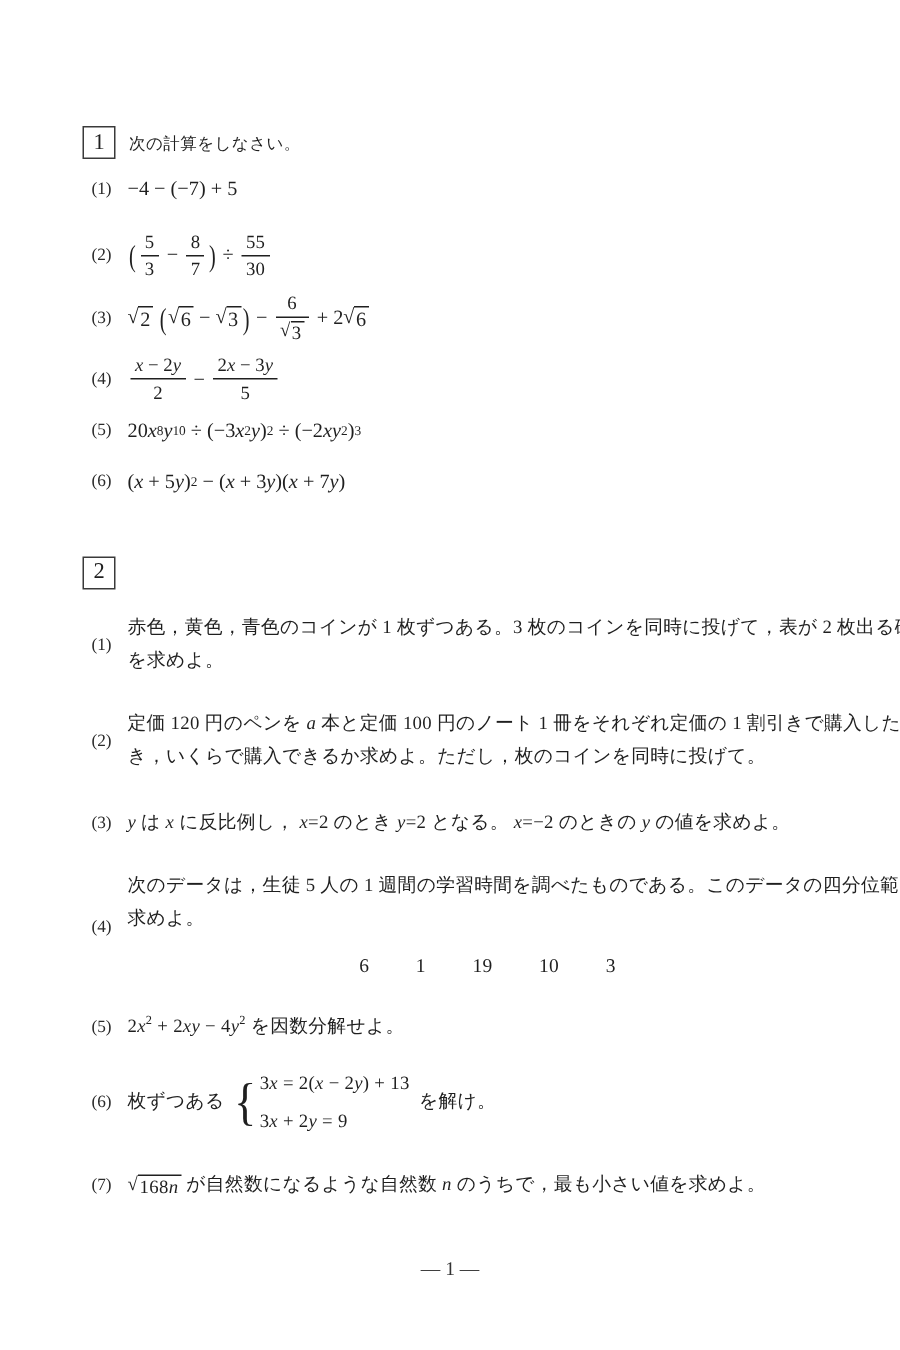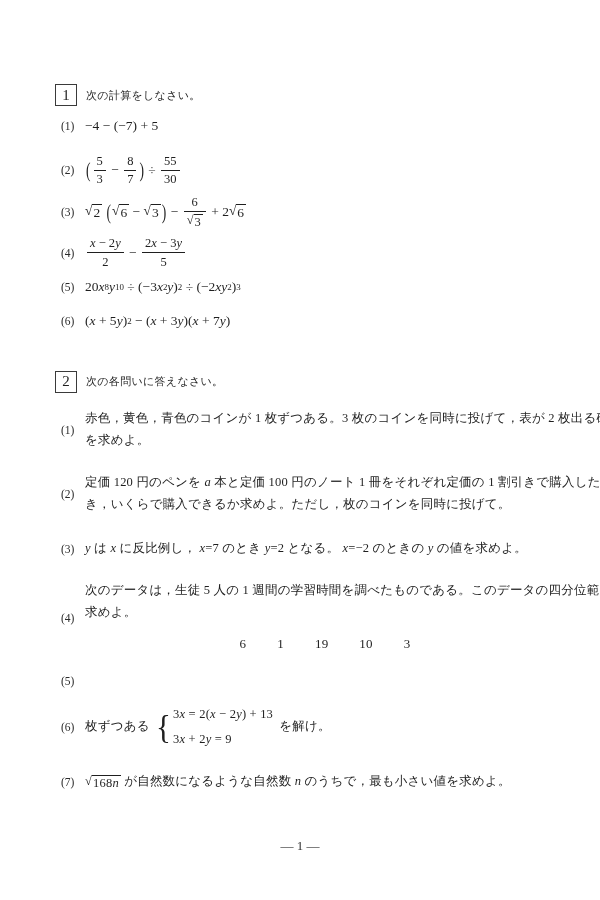--- a/index.html
+++ b/index.html
@@ -201,21 +201,20 @@
             <span class="mt"> + 7</span>
             <span class="mi">y</span>
             <span class="mt">)</span>
           </span>
       </div>
     </section>
 
     <section class="sec2">
       <div class="q-header mb14">
         <span class="q-box">2</span>
-        <span class="q-title">次の各問いに答えなさい。</span>
       </div>
 
       <div class="prob2 mb20">
         <span class="plabel">(1)</span>
         <div class="ptext">
           <span class="tline"><span class="mt">赤色，黄色，青色のコインが 1 枚ずつある。3 枚のコインを同時に投げて，表が 2 枚出る確率</span></span>
           <span class="tline"><span class="mt">を求めよ。</span></span>
         </div>
       </div>
 
@@ -223,41 +222,44 @@
         <span class="plabel">(2)</span>
         <div class="ptext">
           <span class="tline"><span class="mt">定価 120 円のペンを </span><span class="mi">a</span><span class="mt"> 本と定価 100 円のノート 1 冊をそれぞれ定価の 1 割引きで購入したと</span></span>
           <span class="tline"><span class="mt">き，いくらで購入できるか求めよ。ただし，枚のコインを同時に投げて。</span></span>
         </div>
       </div>
 
       <div class="prob2 mb20">
         <span class="plabel">(3)</span>
         <div class="ptext">
-          <span class="tline"><span class="mi">y</span><span class="mt"> は </span><span class="mi">x</span><span class="mt"> に反比例し， </span><span class="mi">x</span><span class="mt">=7 のとき </span><span class="mi">y</span><span class="mt">=2 となる。 </span><span class="mi">x</span><span class="mt">=−2 のときの </span><span class="mi">y</span><span class="mt"> の値を求めよ。</span></span>
+          <span class="tline"><span class="mi">y</span><span class="mt"> は </span><span class="mi">x</span><span class="mt"> に反比例し， </span><span class="mi">x</span><span class="mt">=2 のとき </span><span class="mi">y</span><span class="mt">=2 となる。 </span><span class="mi">x</span><span class="mt">=−2 のときの </span><span class="mi">y</span><span class="mt"> の値を求めよ。</span></span>
         </div>
       </div>
 
       <div class="prob2 mb18">
         <span class="plabel">(4)</span>
         <div class="ptext">
           <span class="tline"><span class="mt">次のデータは，生徒 5 人の 1 週間の学習時間を調べたものである。このデータの四分位範囲を</span></span>
           <span class="tline"><span class="mt">求めよ。</span></span>
           <div class="data-row">
             <span>6</span>
             <span>1</span>
             <span>19</span>
             <span>10</span>
             <span>3</span>
           </div>
         </div>
       </div>
 
       <div class="prob2 mb16">
         <span class="plabel">(5)</span>
+        <div class="ptext">
+          <span class="tline"><span class="mt">2</span><span class="mi">x</span><sup class="msup">2</sup><span class="mt"> + 2</span><span class="mi">x</span><span class="mi">y</span><span class="mt"> − 4</span><span class="mi">y</span><sup class="msup">2</sup><span class="mt"> を因数分解せよ。</span></span>
+        </div>
       </div>
 
       <div class="prob2 mb20">
         <span class="plabel">(6)</span>
         <div class="ptext">
           <span class="tline vcenter">
               <span class="mt">枚ずつある </span>
               <span class="mcases">
                 <span class="brace">{</span>
                 <span class="crows">

